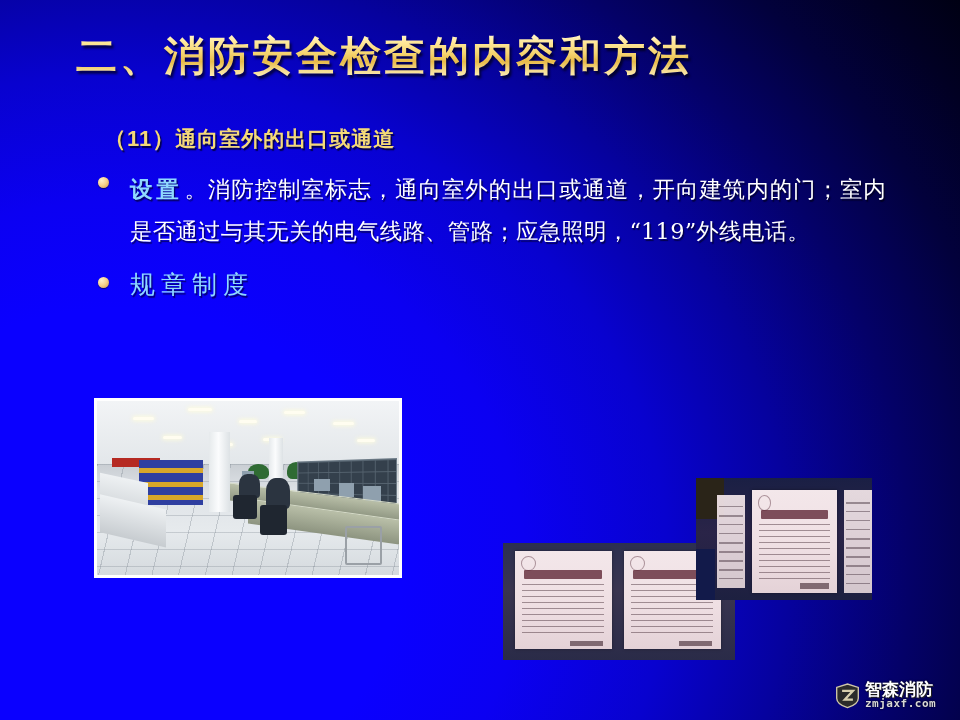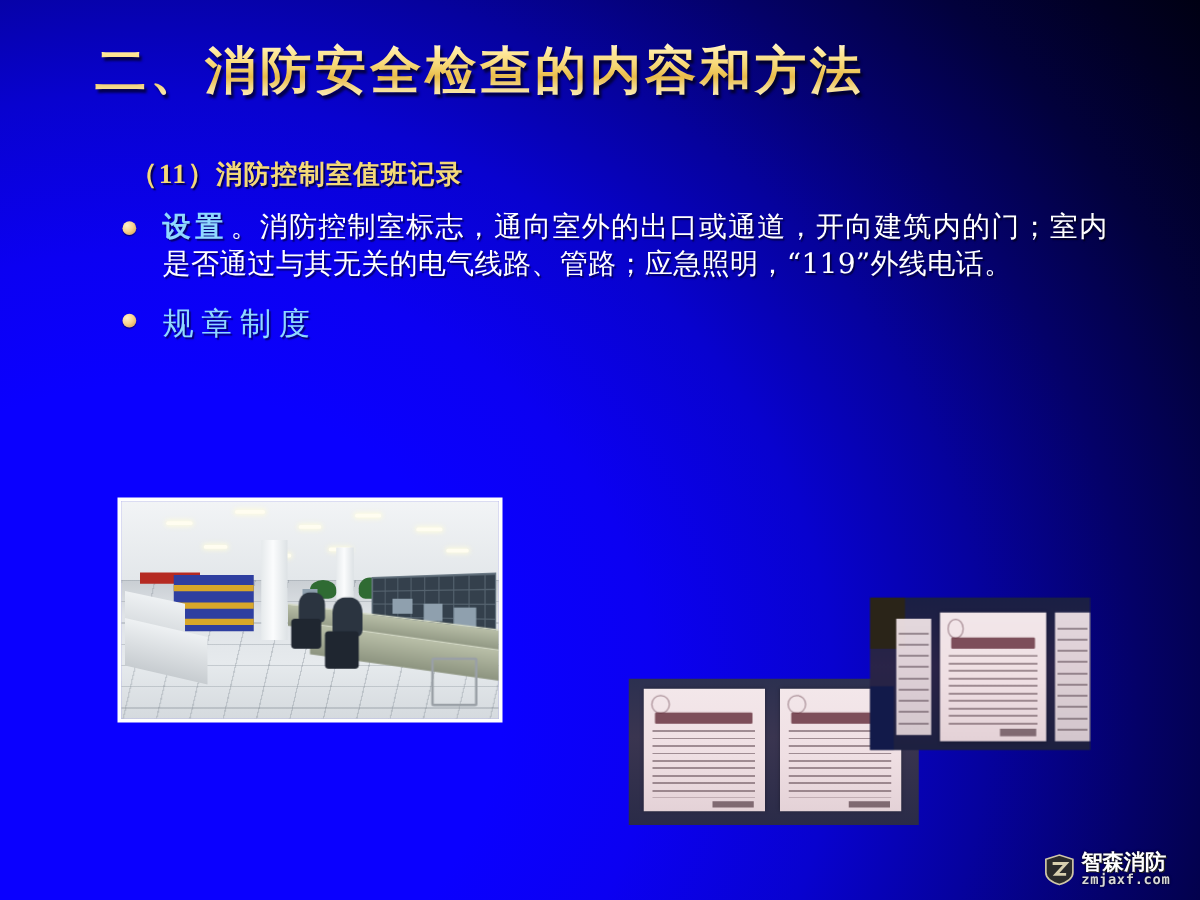--- a/index.html
+++ b/index.html
@@ -92,41 +92,41 @@
     width: 11px;
     height: 11px;
     border-radius: 50%;
     background: radial-gradient(circle at 33% 30%, #ffeec6 0%, #f6cf86 45%, #d9a martens 60%, #c98f3f 100%);
     background: radial-gradient(circle at 33% 30%, #fff0cb 0%, #f7d28c 48%, #cd9442 100%);
     box-shadow: 0 1px 1px rgba(0,0,0,0.5);
   }
   .btext {
     font-family: "DejaVu Serif", "Liberation Serif", serif;
     font-size: 22.5px;
-    line-height: 29px;
+    line-height: 42px;
     color: #ffffff;
     letter-spacing: 0.2px;
     text-shadow: 1.3px 1.6px 1px rgba(0,0,0,0.55);
     text-align: justify;
   }
   .kw {
     color: #8fd8ff;
     font-weight: bold;
     letter-spacing: 3px;
     padding-right: 2px;
   }
   .kw-only {
     color: #8fd8ff;
     font-weight: normal;
     letter-spacing: 6px;
     font-size: 25px;
     font-family: "DejaVu Serif", "Liberation Serif", serif;
     text-shadow: 1.3px 1.6px 1px rgba(0,0,0,0.55);
   }
-  .lat { font-family: Liberation Serif, serif; }
+  .lat { font-family: Liberation Sans, sans-serif; }
 
   
   .photo {
     position: absolute;
     overflow: hidden;
     background: #7d7d7d;
   }
 
   
   #photo-ctrlroom {
@@ -340,21 +340,21 @@
 </head>
 <body>
 
 <div id="slide">
 
   <div class="title-wrap">
     <div class="title">二、消防安全检查的内容和方法</div>
   </div>
 
   <div class="subtitle">
-    <span class="num lat">（11）</span><span>消防控制室值班记录</span>
+    <span class="num lat">（11）</span><span>通向室外的出口或通道</span>
   </div>
 
   <div class="bullets">
 
     <div class="bullet-row">
       <span class="dot"></span>
       <div class="btext"><span class="kw">设置</span><span>。消防控制室标志，通向室外的出口或通道，开向建筑内的门；室内是否通过与其无关的电气线路、管路；应急照明，“119”外线电话。</span></div>
     </div>
 
 

